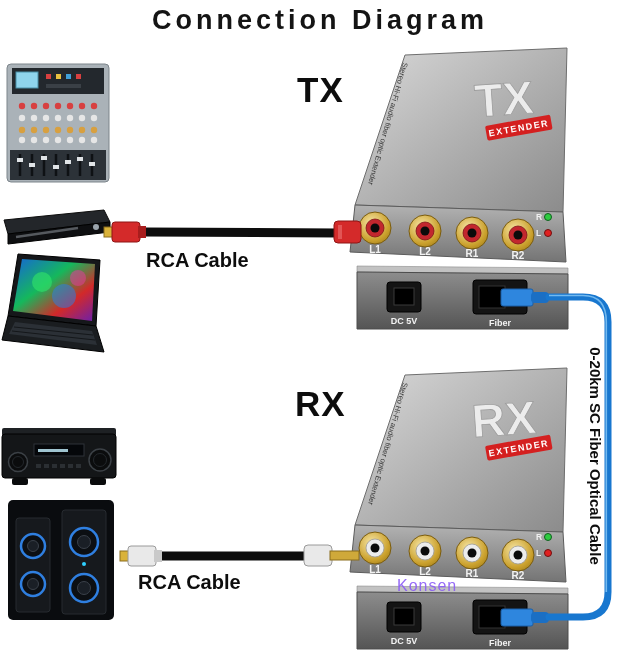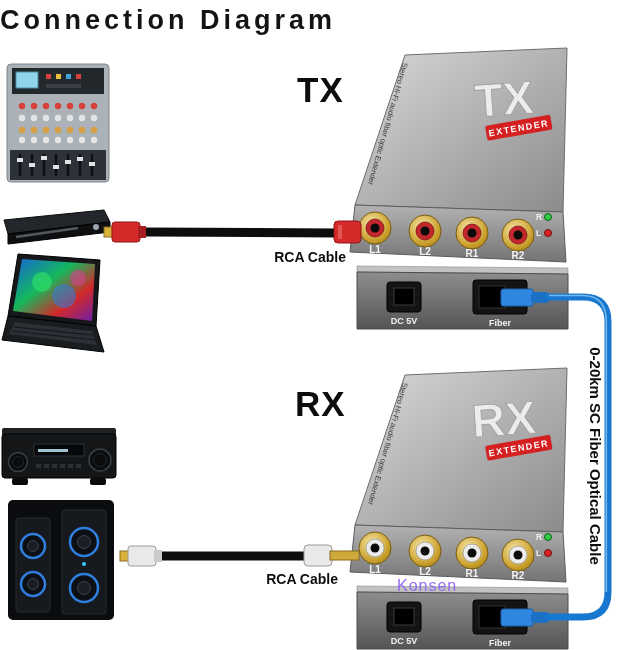--- a/index.html
+++ b/index.html
@@ -1,24 +1,24 @@
 <!DOCTYPE html>
 <html><head>
 <meta charset="utf-8">
 <style>
   *{margin:0;padding:0;box-sizing:border-box}
   html,body{background:#fff}
   body{font-family:"Liberation Sans","DejaVu Sans",sans-serif;color:#111}
   .page{position:relative;width:640px;height:650px;background:#fff;overflow:hidden}
   .abs{position:absolute}
-  .title{left:0;top:5px;width:100%;text-align:left;font-size:27px;font-weight:800;letter-spacing:4px;color:#141414}
+  .title{left:0;top:5px;width:100%;text-align:center;font-size:27px;font-weight:800;letter-spacing:4px;color:#141414}
   .unit-ext-label{font-size:35px;font-weight:800;color:#0d0d0d;letter-spacing:1px}
   #tx-ext{left:297px;top:70px}
   #rx-ext{left:295px;top:384px}
-  .rca-label{width:200px;text-align:right;font-size:14px;font-weight:700;color:#0d0d0d}
+  .rca-label{width:200px;text-align:left;font-size:20px;font-weight:700;color:#0d0d0d}
   #rca1{left:146px;top:249px}
   #rca2{left:138px;top:571px}
   .fiber-label{top:306px;left:604px;width:300px;height:20px;transform:rotate(90deg);transform-origin:0 0;
     font-size:15px;font-weight:700;color:#0d0d0d;text-align:center;white-space:nowrap}
   .watermark{left:397px;top:577px;font-size:16px;color:#8b5cf6;letter-spacing:1px;opacity:.9}
   svg.abs{overflow:visible;pointer-events:none}
   .jack-label{font-size:10px;font-weight:bold;fill:#f2f2f2;text-anchor:middle}
   .led-label{font-size:8.5px;font-weight:bold;fill:#f0f0f0}
   .panel-label{font-size:9px;font-weight:bold;fill:#f2f2f2;text-anchor:middle}
   .side-text{font-size:7.5px;fill:#3d3d3d}

